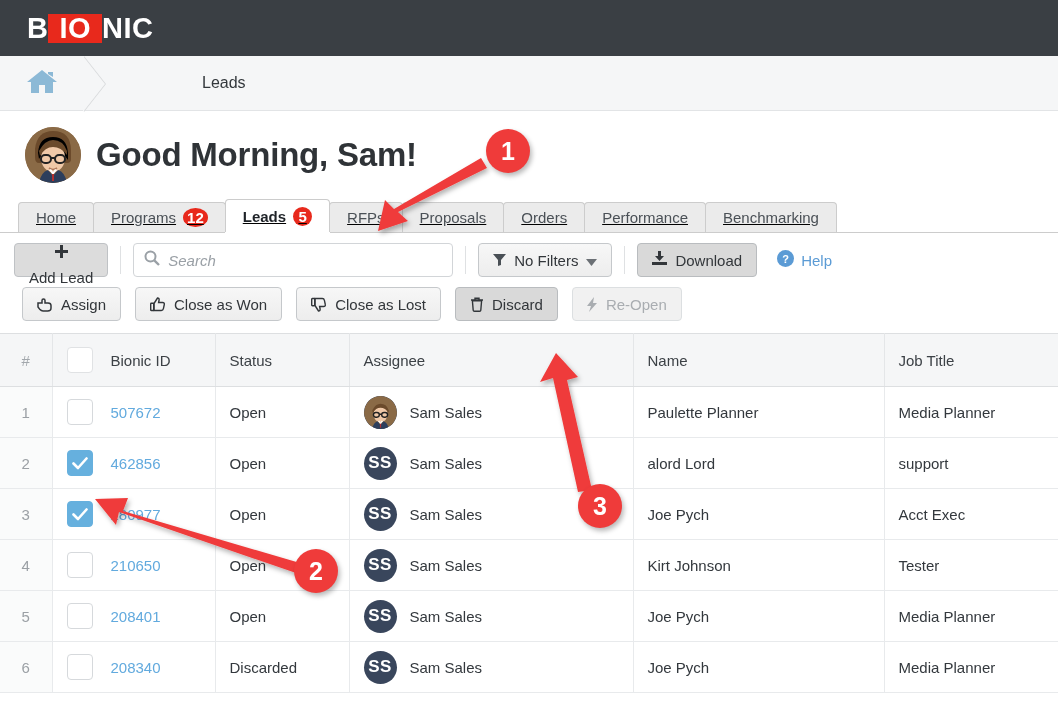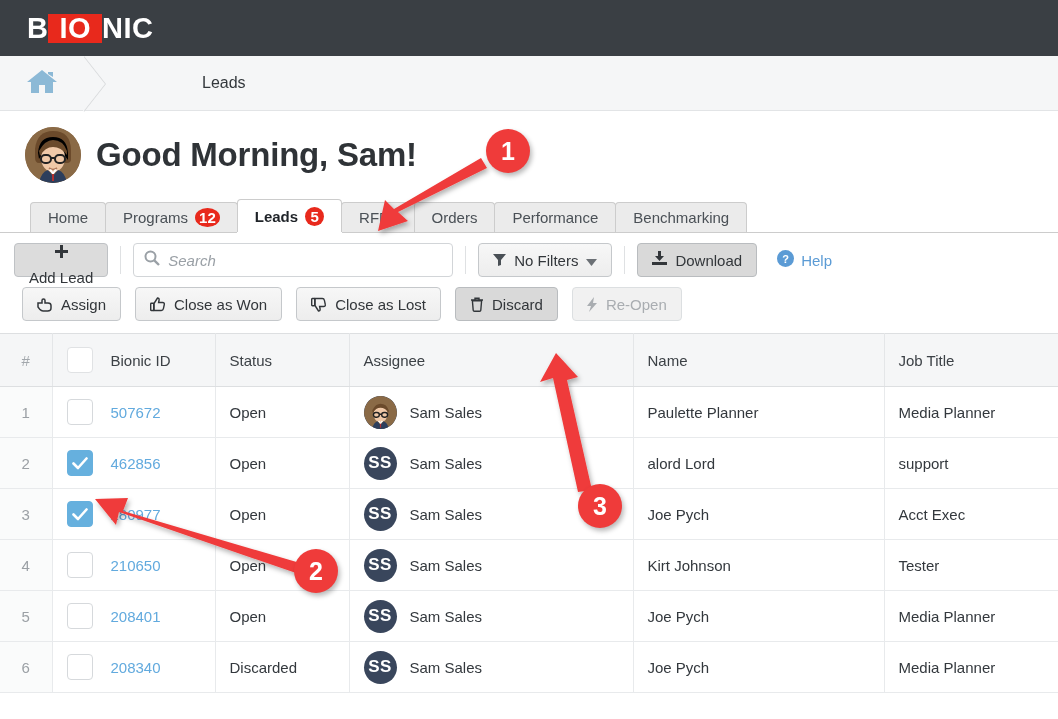--- a/index.html
+++ b/index.html
@@ -43,23 +43,23 @@
   
   .greeting { display: flex; align-items: center; padding: 16px 0 6px 25px; }
   .avatar-lg {
     width: 56px; height: 56px; border-radius: 50%; overflow: hidden;
     flex: none; background: #8a6a46;
   }
   .greet-text { font-size: 33px; font-weight: bold; color: #2f3337; margin-left: 15px; letter-spacing: -.2px; }
 
   
   .tabs {
-    display: flex; align-items: flex-end; padding-left: 30px;
+    display: flex; align-items: flex-end; padding-left: 18px;
     height: 32px; margin-top: 12px;
-    border-bottom: 1px solid #ccc; position: relative;
+    border-bottom: 1px solid #ccc; position: relative; text-decoration: underline;
   }
   .tab {
     height: 30px; display: flex; align-items: center; gap: 7px;
     padding: 0 17px; font-size: 15px; color: #4a5056;
     background: #ebebeb; border: 1px solid #ccc; border-bottom: none;
     border-radius: 4px 4px 0 0; margin-right: -1px; position: relative;
   }
   .tab.active {
     background: #ffffff; color: #1f2328; font-weight: bold;
     height: 33px; z-index: 3; border-color: #ccc;
@@ -210,20 +210,23 @@
     <div class="tab">
       <span>Programs</span>
       <span class="badge">12</span>
     </div>
     <div class="tab active">
       <span>Leads</span>
       <span class="badge">5</span>
     </div>
     <div class="tab">
       <span>RFPs</span>
+    </div>
+    <div class="tab">
+      <span>Proposals</span>
     </div>
     <div class="tab">
       <span>Orders</span>
     </div>
     <div class="tab">
       <span>Performance</span>
     </div>
     <div class="tab">
       <span>Benchmarking</span>
     </div>

